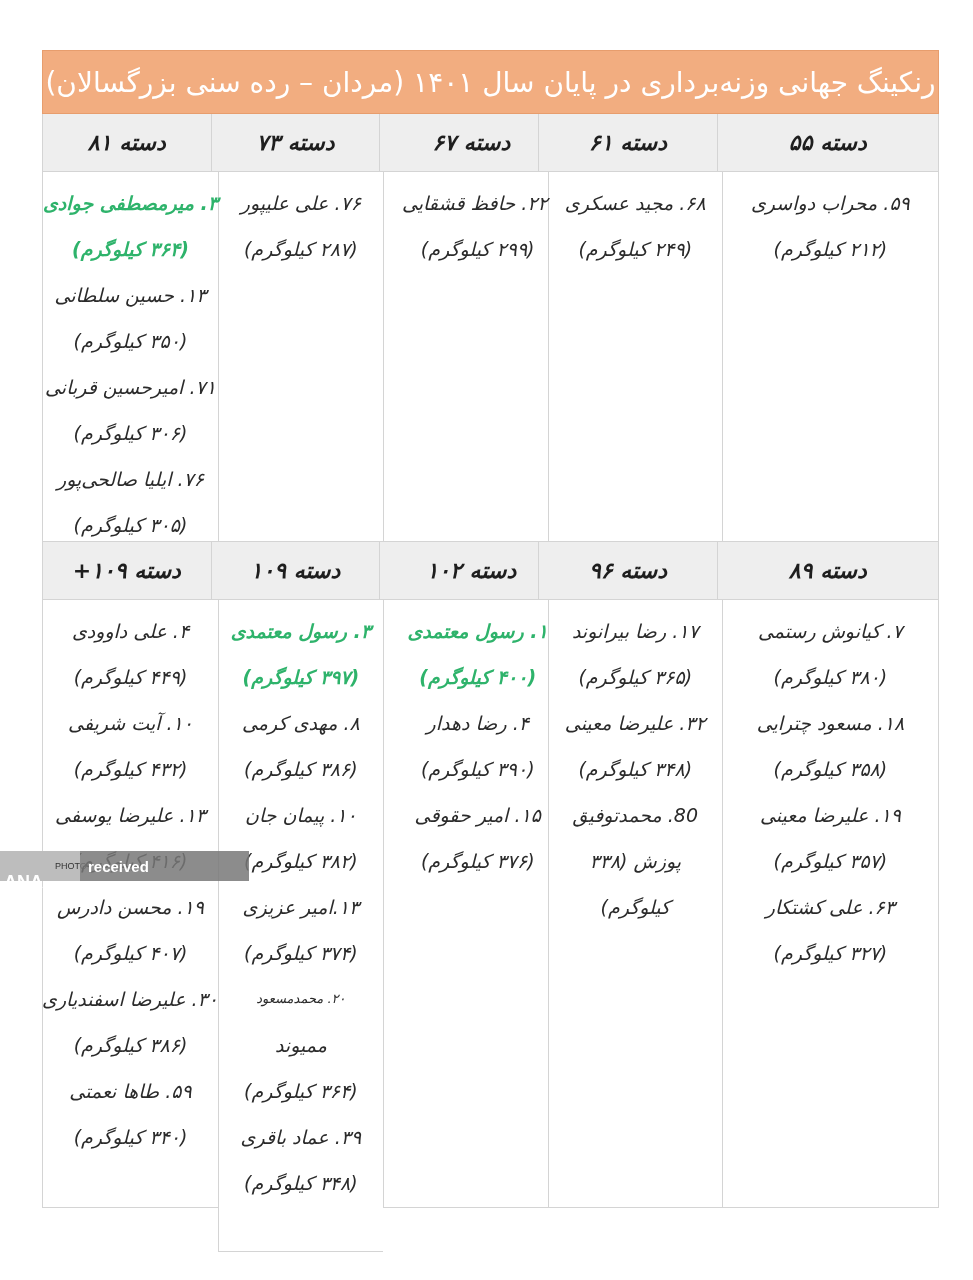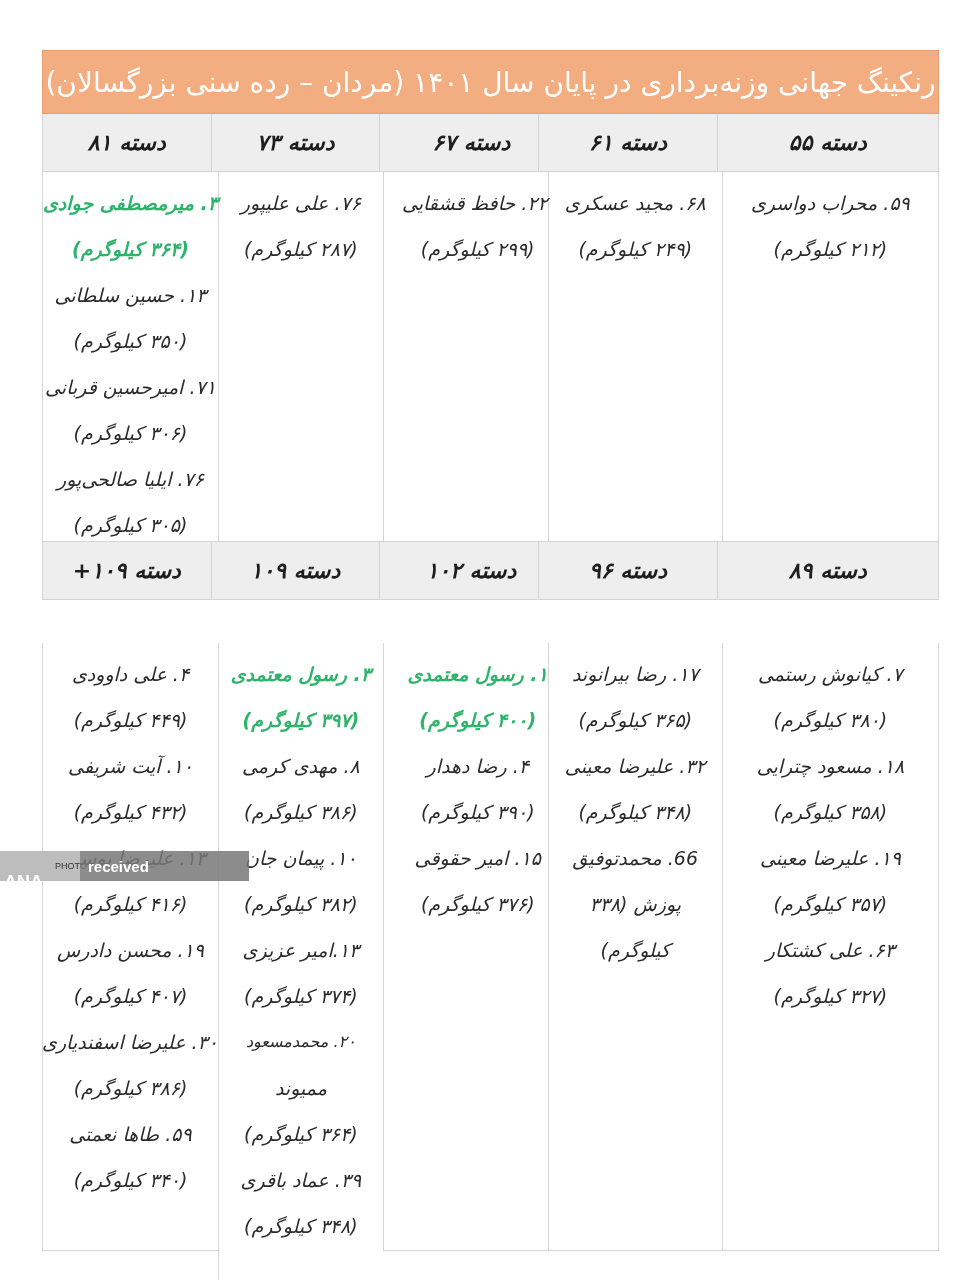--- a/index.html
+++ b/index.html
@@ -21,24 +21,24 @@
     }
     .row .cell:first-child { border-right: 1px solid #d4d4d4; }
     .row .cell:last-child { border-left: 1px solid #d4d4d4; }
     .head .cell {
       height: 58px; background: #eeeeee; display: flex; align-items: center; justify-content: center;
       font-weight: bold; font-size: 22px; color: #1e1e1e;
     }
     .body .cell { padding-top: 8px; background: #ffffff; }
     .c1 { width: 176px; } .c2 { width: 176px; } .c3 { width: 165px; padding-left: 24px; } .c4 { width: 186px; } .c5 { width: 232px; }
     .body1 .cell { height: 370px; }
-    .body2 .cell { height: 608px; margin-top: 43px; }
+    .body2 .cell { height: 608px; }
     .body2 .cell.tall { height: 652px; border-bottom: 1px solid #d4d4d4; }
     .line { font-size: 19px; line-height: 46px; white-space: nowrap; color: #2b2b2b; }
-    .line.small { font-size: 16px; }
+    .line.small { font-size: 13px; }
     .entry.highlight .line { color: #2eb36b; font-weight: bold; }
     .watermark {
       position: absolute; left: 0; top: 851px; height: 30px; display: flex; align-items: stretch; direction: ltr;
       font-family: "Liberation Sans", sans-serif;
     }
     .wm-logo { background: #bdbdbd; width: 80px; display: flex; align-items: center; padding-left: 4px; box-sizing: border-box; }
     .wm-ana { color: #ffffff; font-weight: bold; font-size: 18px; margin-top: 33px; }
     .wm-photo { color: #333333; font-weight: normal; font-size: 9px; margin-left: 12px; }
     .wm-text { background: rgba(120,120,120,0.85); width: 169px; color: #ffffff; font-weight: bold; font-size: 15px; display: flex; align-items: center; padding-left: 8px; box-sizing: border-box; }
   </style>
@@ -128,21 +128,21 @@
         <div class="cell c4">
           <div class="entry">
             <div class="line">۱۷. رضا بیرانوند</div>
             <div class="line">(۳۶۵ کیلوگرم)</div>
           </div>
           <div class="entry">
             <div class="line">۳۲. علیرضا معینی</div>
             <div class="line">(۳۴۸ کیلوگرم)</div>
           </div>
           <div class="entry">
-            <div class="line">66. محمدتوفیق</div>
+            <div class="line">80. محمدتوفیق</div>
             <div class="line">پوزش (۳۳۸</div>
             <div class="line">کیلوگرم)</div>
           </div>
         </div>
         <div class="cell c3">
           <div class="entry highlight">
             <div class="line">۱. رسول معتمدی</div>
             <div class="line">(۴۰۰ کیلوگرم)</div>
           </div>
           <div class="entry">

